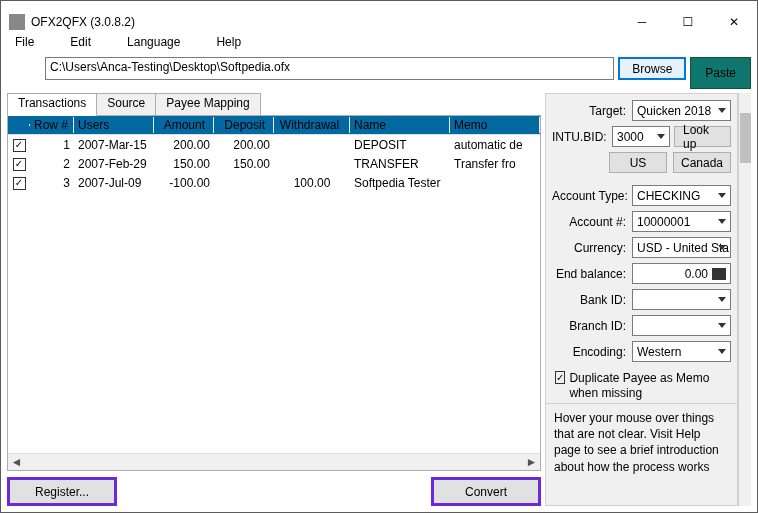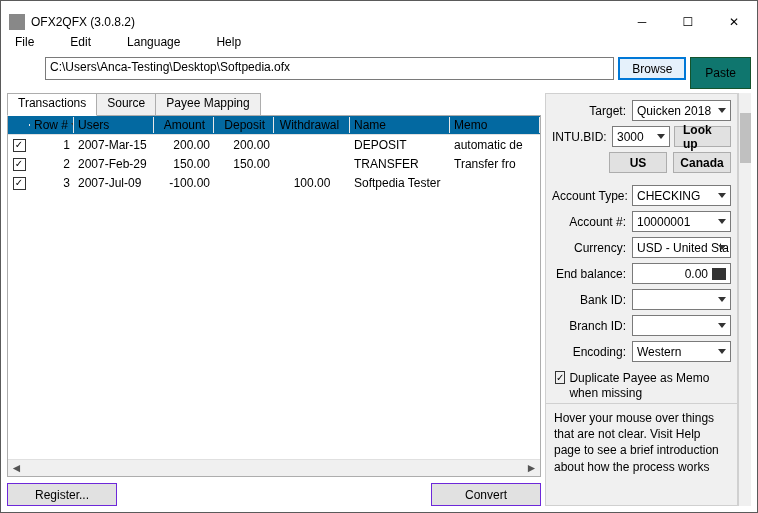--- a/index.html
+++ b/index.html
@@ -43,25 +43,25 @@
 .hscroll .track { flex: 1; }
 .rightpanel { width: 193px; margin-left: 4px; display: flex; flex-direction: column; background: #f0f0f0; border: 1px solid #d0d0d0; border-left: 1px solid #d0d0d0; position: relative; }
 .sideform { padding: 6px 6px 2px 6px; display: flex; flex-direction: column; gap: 5px; }
 .formrow { display: flex; align-items: center; gap: 4px; }
 .formrow label { text-align: right; padding-right: 2px; white-space: nowrap; }
 .formrow .lbl72 { width: 76px; }
 .select, .txtbox { height: 21px; border: 1px solid #7a7a7a; background: #fff; padding: 1px 16px 1px 4px; position: relative; display: flex; align-items: center; overflow: hidden; white-space: nowrap;}
 .select::after { content: ""; position: absolute; right: 4px; top: 7px; width: 0; height: 0; border-left: 4px solid transparent; border-right: 4px solid transparent; border-top: 5px solid #333; }
 .txtbox { padding: 1px 4px; }
 .txtbox.right { text-align: right; justify-content: flex-end; }
-.smbtn { height: 21px; border: 1px solid #adadad; background: #e1e1e1; padding: 0 8px; display:flex; align-items:center; justify-content:center;font-weight:bold;}
+.smbtn { height: 21px; border: 1px solid #adadad; background: #e1e1e1; padding: 0 8px; display:flex; align-items:center; justify-content:center;}
 .duprow { display: flex; align-items: flex-start; gap: 4px; padding: 4px 0 0 3px; }
 .hint { border-top: 1px solid #d0d0d0; padding: 6px 8px; font-size: 12px; line-height: 1.35; background: #f0f0f0; flex:1;}
 .bottomrow { display: flex; justify-content: space-between; margin-top: 6px; gap: 6px; }
-.bigbtn { width: 110px; height: 23px; border: 1px solid #6d28d9; background: #e1e1e1; display:flex; align-items:center; justify-content:center;}
+.bigbtn { width: 110px; height: 29px; border: 3px solid #6d28d9; background: #e1e1e1; display:flex; align-items:center; justify-content:center;}
 .calicon { width:14px; height:12px; background:#333; display:inline-block; margin-left:4px;}
 .appscroll { width: 13px; background:#f0f0f0; border-left:1px solid #d0d0d0; display:flex; flex-direction:column;}
 .appscroll .thumb { height:50px; width:11px; margin:20px auto 0; background:#c0c0c0;}
 </style>
 </head>
 <body>
 
 <div class="window">
   <div class="titlebar">
     <span class="icon"></span>

